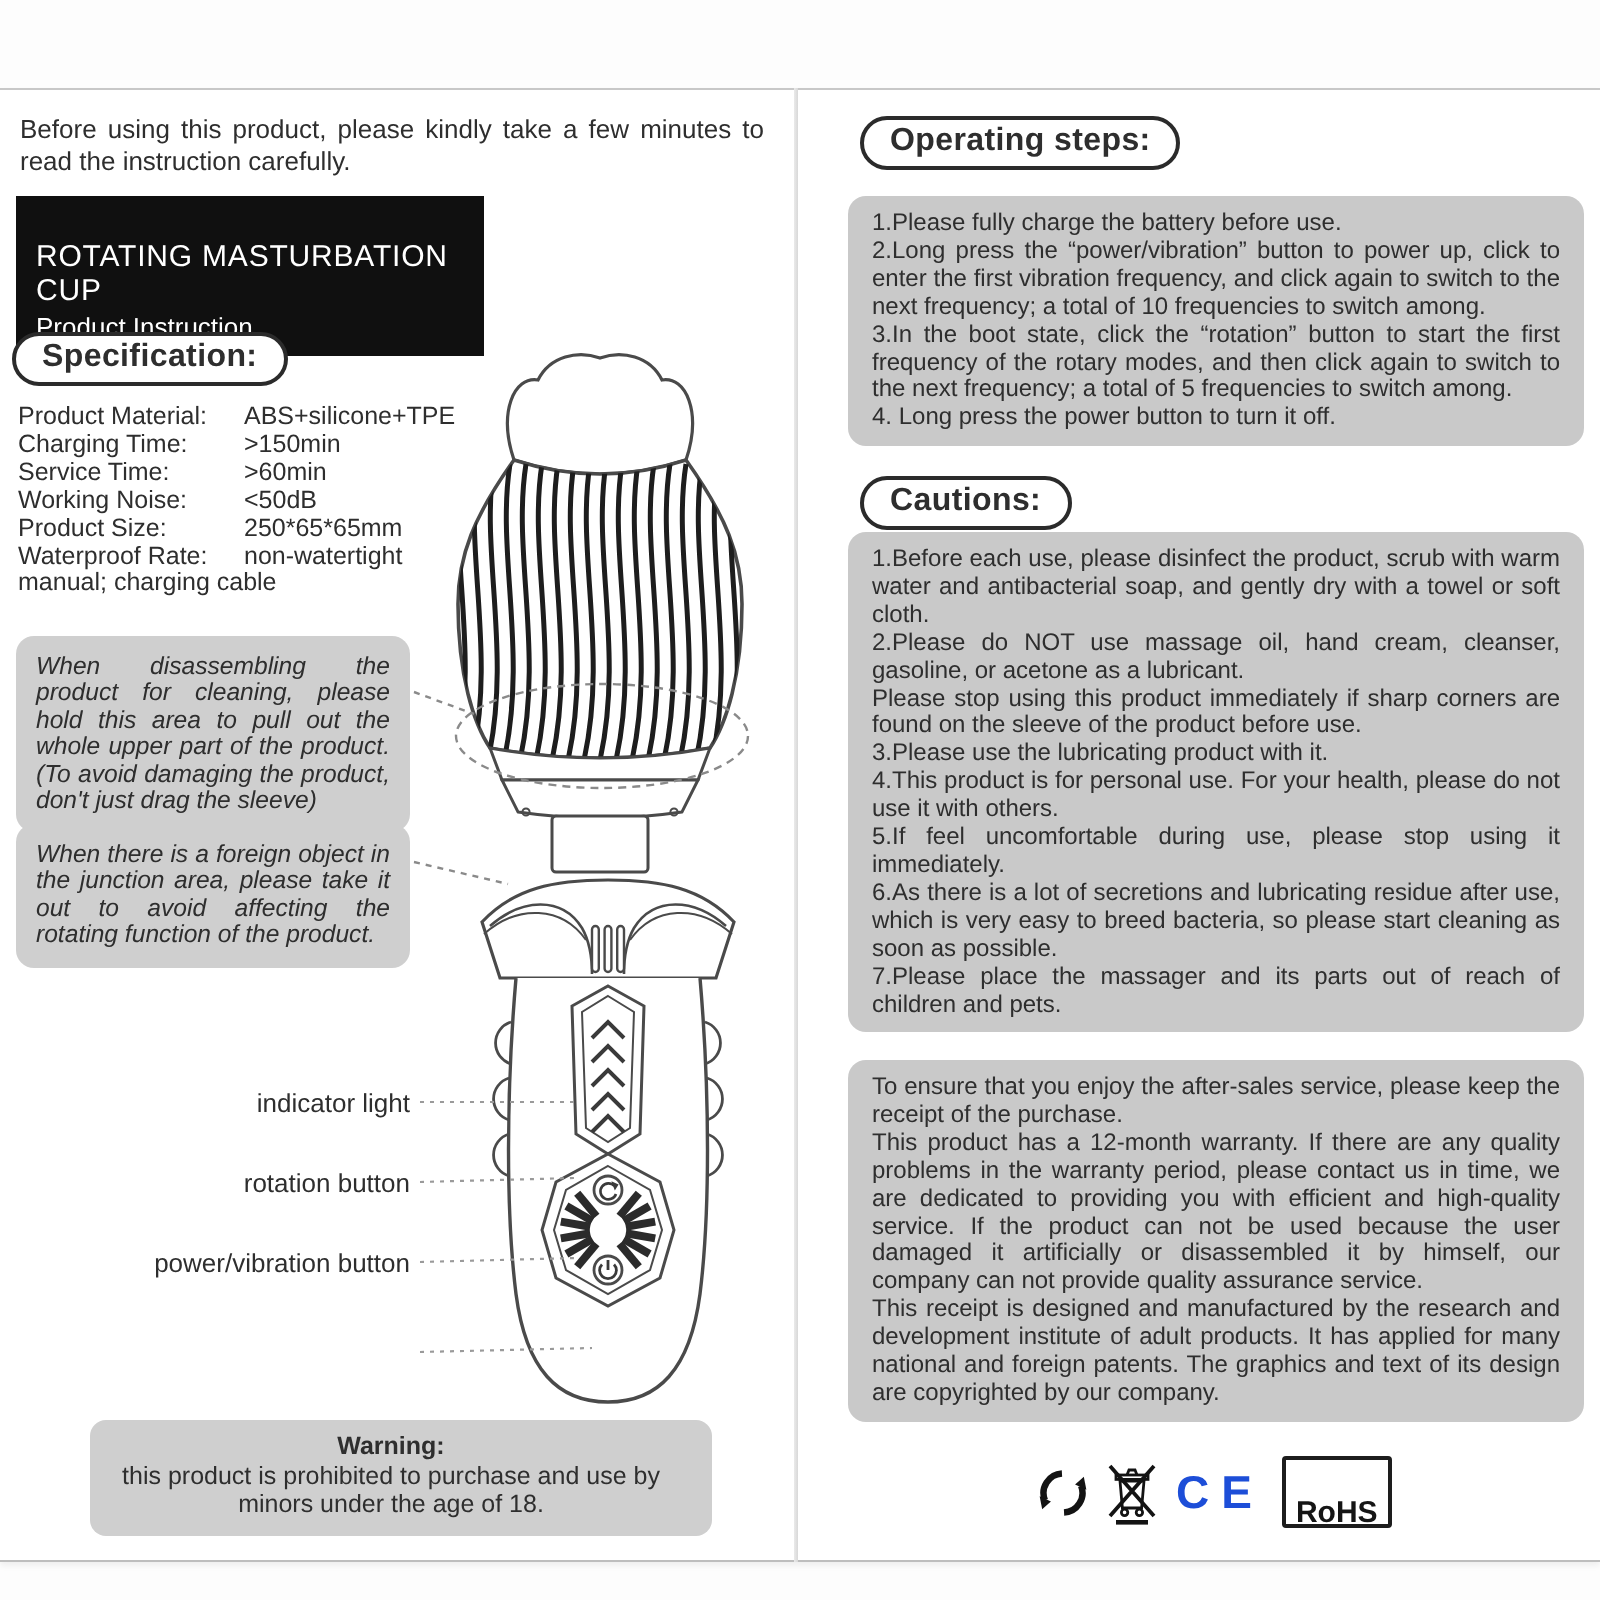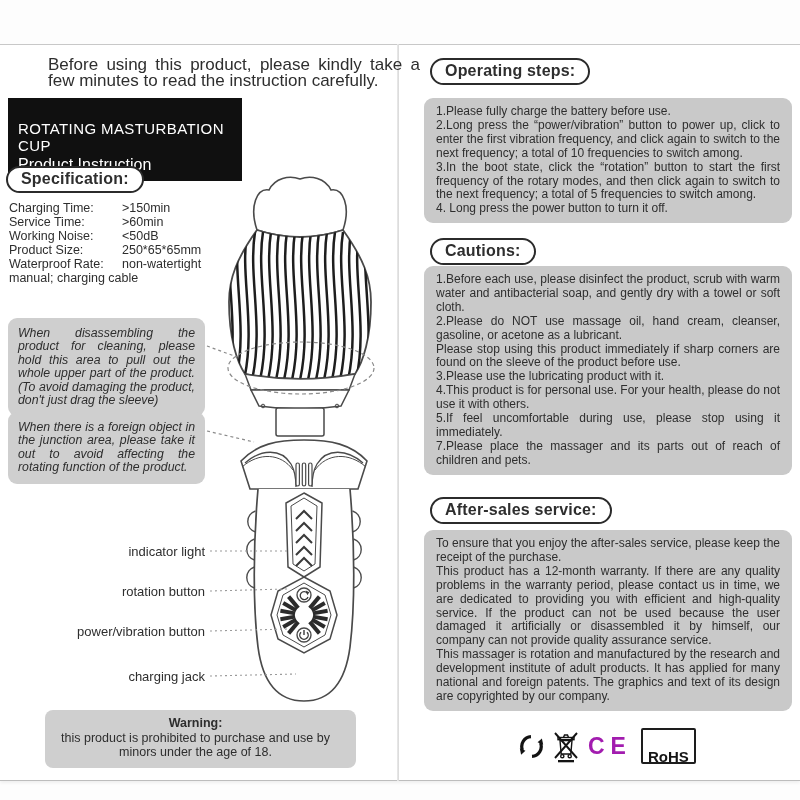--- a/index.html
+++ b/index.html
@@ -8,25 +8,25 @@
   }
   *{margin:0;padding:0;box-sizing:border-box;}
   html,body{background:var(--canvas-bg);}
   body{font-family:"Liberation Sans","DejaVu Sans",sans-serif;color:var(--ink);}
   .canvas{position:relative;width:800px;height:800px;background:var(--canvas-bg);overflow:hidden;}
   .sheet{position:absolute;left:0;top:44px;width:800px;height:737px;background:var(--page-bg);
          border-top:1px solid var(--edge);border-bottom:1px solid #bdbdbd;box-shadow:0 2px 3px rgba(0,0,0,.06);}
   .page-divider{position:absolute;left:397px;top:44px;width:2px;height:737px;
          background:linear-gradient(to right,#eaeaea,#d8d8d8);}
   .abs{position:absolute;}
-  .intro{left:10px;top:57px;width:372px;font-size:17px;line-height:15.5px;text-align:justify;margin-left:38px;}
+  .intro{left:10px;top:57px;width:372px;font-size:13px;line-height:15.5px;text-align:justify;}
   .title-box{left:8px;top:98px;width:234px;background:var(--title-bg);color:var(--title-fg);
              padding:22px 10px 7px 10px;}
   .title-box .t1{font-size:15px;letter-spacing:.4px;}
-  .title-box .t2{font-size:16px;margin-top:2px;}
+  .title-box .t2{font-size:13px;margin-top:2px;}
   .pill{display:inline-block;border:2px solid #2b2b2b;border-radius:16px;padding:2px 13px 3px 13px;
         font-weight:bold;font-size:16px;background:var(--page-bg);letter-spacing:.2px;}
   .spec-pill{left:6px;top:166px;}
   .spec-list{left:9px;top:202px;width:245px;font-size:12.5px;line-height:13.9px;}
   .spec-row{display:flex;}
   .spec-row .lbl{width:113px;flex:none;}
   .callout{left:8px;background:var(--box-gray);border-radius:9px;padding:9px 10px;width:197px;
            font-size:12.3px;line-height:13.4px;text-align:justify;font-style:italic;}
   .callout1{top:318px;}
   .callout2{top:412px;}
@@ -37,21 +37,21 @@
   .warning .wt{font-weight:bold;}
   .op-pill{left:430px;top:58px;}
   .gray-box{left:424px;width:368px;background:var(--box-gray2);border-radius:9px;
             padding:7px 12px;font-size:12px;line-height:13.9px;text-align:justify;}
   .box-op{top:98px;}
   .ca-pill{left:430px;top:238px;}
   .box-ca{top:266px;}
   .as-pill{left:430px;top:497px;}
   .box-as{top:530px;}
   .footer-icons{left:519px;top:727px;display:flex;align-items:center;gap:9px;height:38px;}
-  .ce-mark{font-weight:bold;font-size:23px;letter-spacing:6px;color:#a21caf;}
+  .ce-mark{font-weight:bold;font-size:23px;letter-spacing:6px;color:#1d4ed8;}
   .rohs{border:2px solid #1d1d1d;border-radius:2px;padding:16px 5px;font-weight:bold;font-size:15px;
         color:#151515;height:24px;line-height:21px;}
   svg{display:block;}
   .overlay{position:absolute;left:0;top:0;pointer-events:none;}
 </style>
 </head>
 <body>
 
 <div class="canvas">
   <div class="sheet"></div>
@@ -61,20 +61,24 @@
 
   <div class="abs title-box">
     <div class="t1">ROTATING MASTURBATION CUP</div>
     <div class="t2">Product Instruction</div>
   </div>
 
   <span class="abs pill spec-pill">Specification:</span>
 
   <div class="abs spec-list">
     <div class="spec-row">
+        <span class="lbl">Product Material:</span>
+        <span>ABS+silicone+TPE</span>
+      </div>
+    <div class="spec-row">
         <span class="lbl">Charging Time:</span>
         <span>&gt;150min</span>
       </div>
     <div class="spec-row">
         <span class="lbl">Service Time:</span>
         <span>&gt;60min</span>
       </div>
     <div class="spec-row">
         <span class="lbl">Working Noise:</span>
         <span>&lt;50dB</span>
@@ -89,21 +93,20 @@
       </div>
     <div>manual; charging cable</div>
   </div>
 
   <div class="abs callout callout1">When disassembling the product for cleaning, please hold this area to pull out the whole upper part of the product. (To avoid damaging the product, don't just drag the sleeve)</div>
   <div class="abs dlabel dl1">indicator light</div>
 
   <div class="abs callout callout2">When there is a foreign object in the junction area, please take it out to avoid affecting the rotating function of the product.</div>
   <div class="abs dlabel dl2">rotation button</div>
   <div class="abs dlabel dl3">power/vibration button</div>
-  <div class="abs dlabel dl4">charging jack</div>
 
   <div class="abs warning">
     <div class="wt">Warning:</div>
     <div>this product is prohibited to purchase and use by minors under the age of 18.</div>
   </div>
 
   <svg class="abs" style="left:205px;top:176px;" width="170" height="262" viewBox="0 0 170 262">
     <defs>
       <clipPath id="barrelClip">
         <path d="M52,54 C32,82 24,102 24,126 C24,162 32,186 40,198 Q95,208 150,198 C158,186 166,162 166,126 C166,102 158,82 138,54 Q95,68 52,54 Z"></path>
@@ -216,28 +219,28 @@
   </div>
 
   <span class="abs pill ca-pill">Cautions:</span>
   <div class="abs gray-box box-ca">
     <div>1.Before each use, please disinfect the product, scrub with warm water and antibacterial soap, and gently dry with a towel or soft cloth.</div>
     <div>2.Please do NOT use massage oil, hand cream, cleanser, gasoline, or acetone as a lubricant.</div>
     <div>Please stop using this product immediately if sharp corners are found on the sleeve of the product before use.</div>
     <div>3.Please use the lubricating product with it.</div>
     <div>4.This product is for personal use. For your health, please do not use it with others.</div>
     <div>5.If feel uncomfortable during use, please stop using it immediately.</div>
+    <div>6.As there is a lot of secretions and lubricating residue after use, which is very easy to breed bacteria, so please start cleaning as soon as possible.</div>
     <div>7.Please place the massager and its parts out of reach of children and pets.</div>
   </div>
 
-  <span class="abs pill as-pill">After-sales service:</span>
   <div class="abs gray-box box-as">
     <div>To ensure that you enjoy the after-sales service, please keep the receipt of the purchase.</div>
     <div>This product has a 12-month warranty. If there are any quality problems in the warranty period, please contact us in time, we are dedicated to providing you with efficient and high-quality service. If the product can not be used because the user damaged it artificially or disassembled it by himself, our company can not provide quality assurance service.</div>
-    <div>This massager is rotation and manufactured by the research and development institute of adult products. It has applied for many national and foreign patents. The graphics and text of its design are copyrighted by our company.</div>
+    <div>This receipt is designed and manufactured by the research and development institute of adult products. It has applied for many national and foreign patents. The graphics and text of its design are copyrighted by our company.</div>
   </div>
 
   <div class="abs footer-icons">
     <svg width="25" height="25" viewBox="0 0 24 24">
       <path d="M11.5,2.6 a9.4,9.4 0 0 0 -8.2,12.8" fill="none" stroke="#131313" stroke-width="3.1"></path>
       <polygon points="0.8,13.6 6.2,16.1 2,19.8" fill="#131313"></polygon>
       <path d="M12.5,21.4 a9.4,9.4 0 0 0 8.2,-12.8" fill="none" stroke="#131313" stroke-width="3.1"></path>
       <polygon points="23.2,10.4 17.8,7.9 22,4.2" fill="#131313"></polygon>
     </svg>
     <svg width="26" height="34" viewBox="0 0 26 34">

